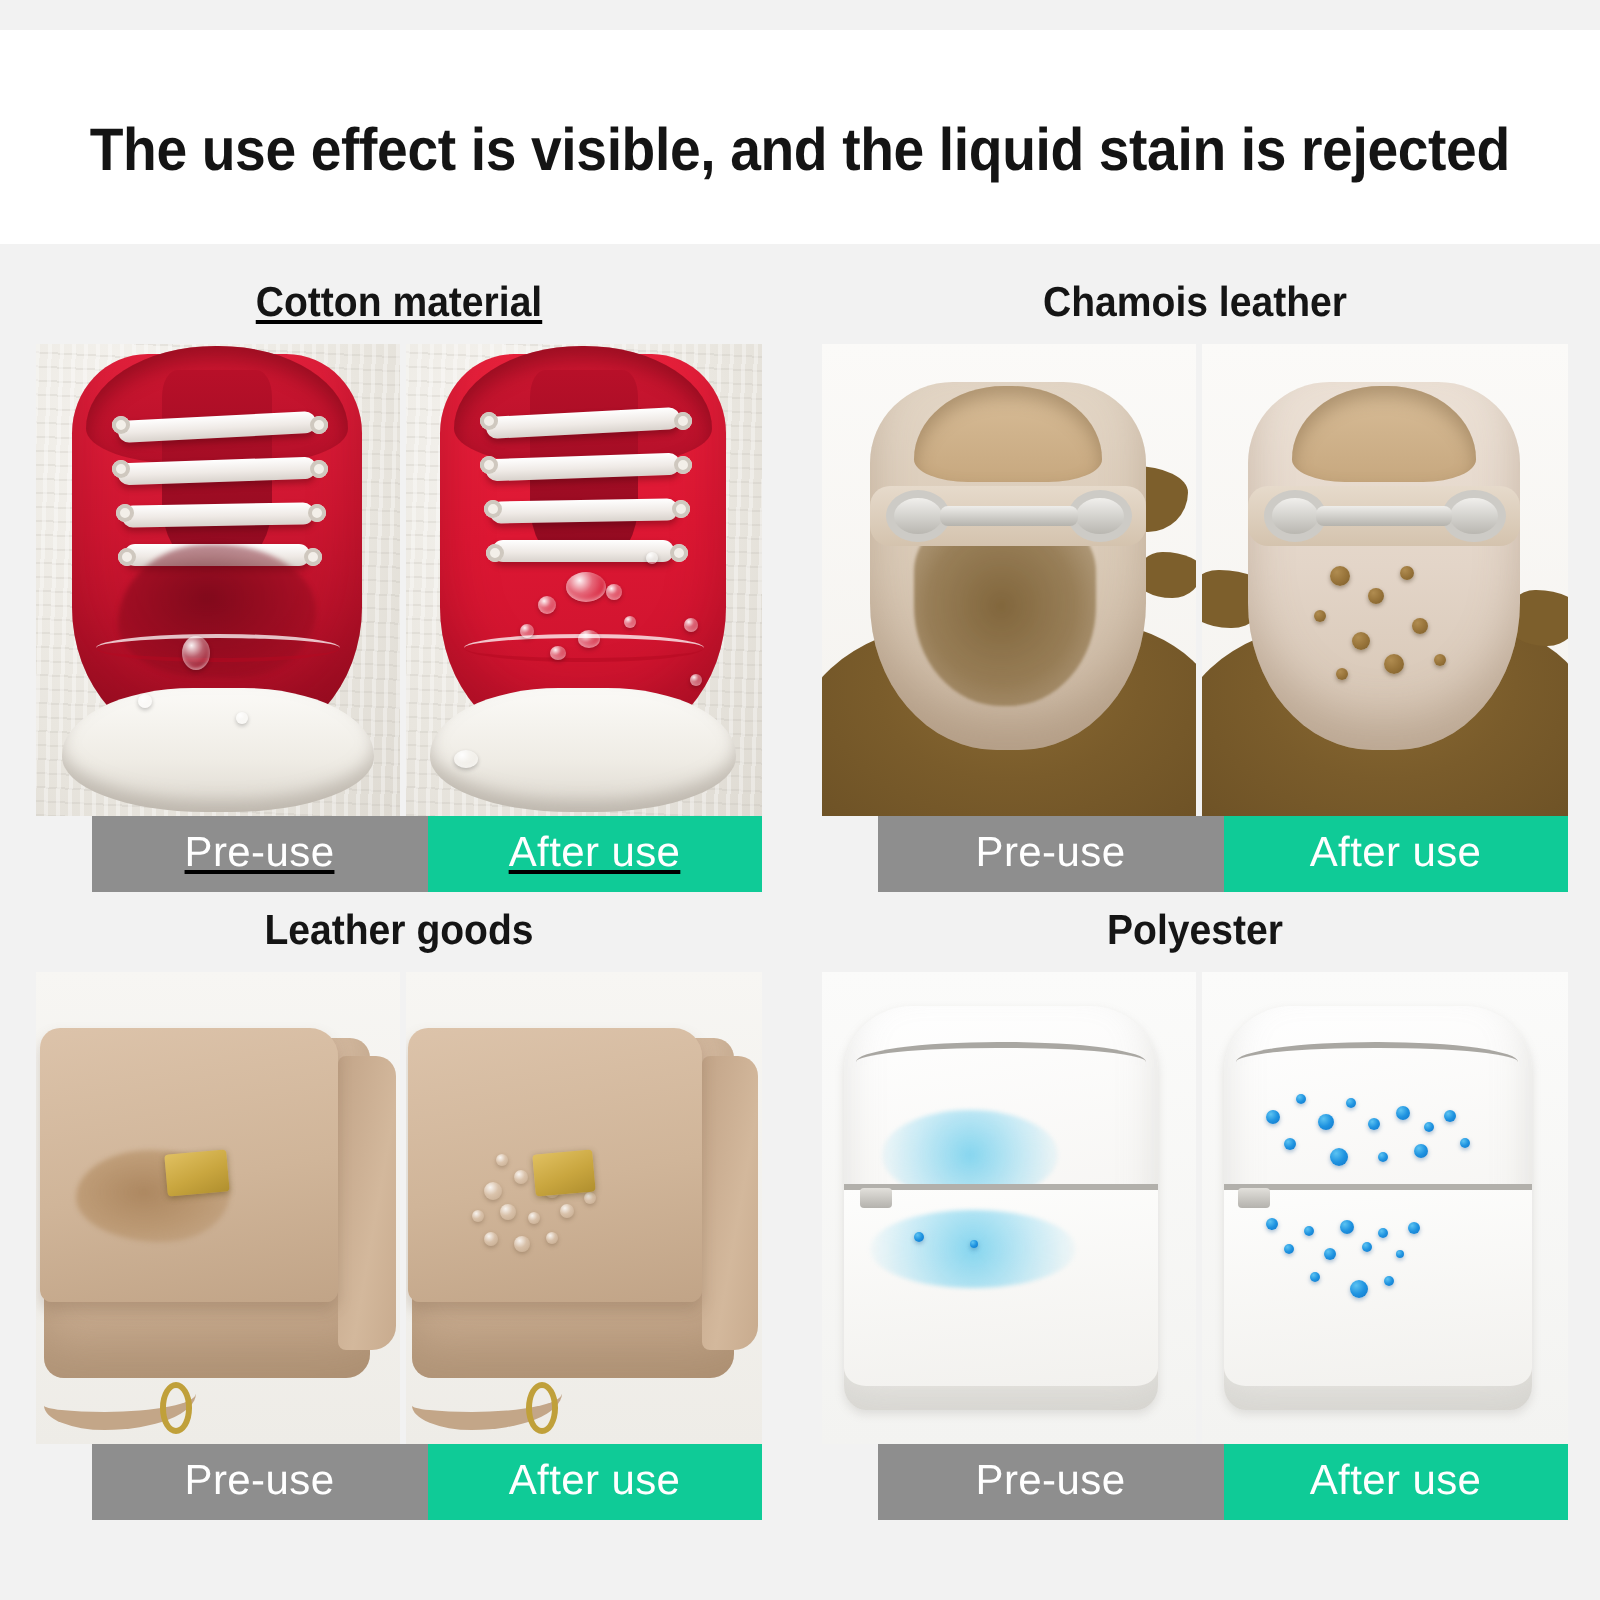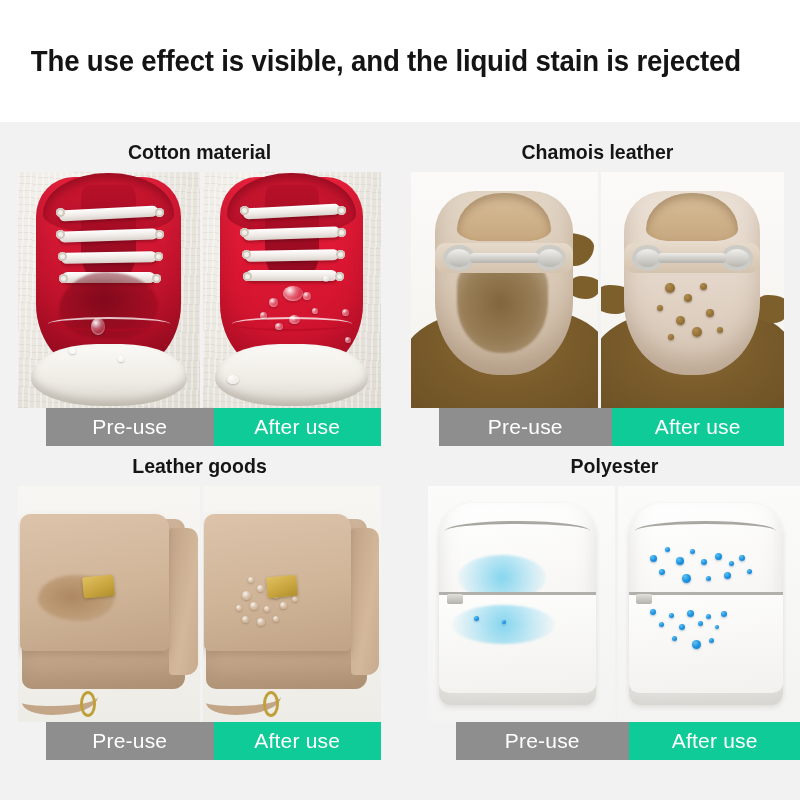--- a/index.html
+++ b/index.html
@@ -12,26 +12,27 @@
 
   body {
     font-family: "Liberation Sans", sans-serif;
     background: #f2f2f2;
     position: relative;
   }
 
   
   .header-band {
     position: absolute;
-    left: 0; top: 0;
+    left: 0; top: 15px;
     width: 800px;
     height: 122px;
     background: #ffffff;
     display: flex;
     align-items: center;
+    justify-content: center;
   }
 
   .banner-title {
     font-family: "Liberation Sans Narrow", "Liberation Sans", sans-serif;
     font-weight: 700;
     font-size: 30px;
     letter-spacing: -0.2px;
     color: #141414;
     transform: scaleX(0.92);
     transform-origin: center;
@@ -41,24 +42,24 @@
   
   .grid {
     position: absolute;
     left: 0; top: 122px;
     width: 800px;
     height: 678px;
     background: #f2f2f2;
   }
 
   .card { position: absolute; }
-  .card.c0 { left: 18px;  top: 10px;  width: 363px; }
+  .card.c0 { left: 18px;  top: 10px;  width: 363px; text-decoration: underline; }
   .card.c1 { left: 411px; top: 10px;  width: 373px; }
   .card.c2 { left: 18px;  top: 324px; width: 363px; }
-  .card.c3 { left: 428px; top: 324px; width: 373px; }
+  .card.c3 { left: 411px; top: 324px; width: 373px; }
 
   .card-title {
     font-family: "Liberation Sans Narrow", "Liberation Sans", sans-serif;
     font-weight: 700;
     font-size: 21px;
     color: #151515;
     text-align: center;
     height: 40px;
     line-height: 40px;
     transform: scaleX(0.93);

